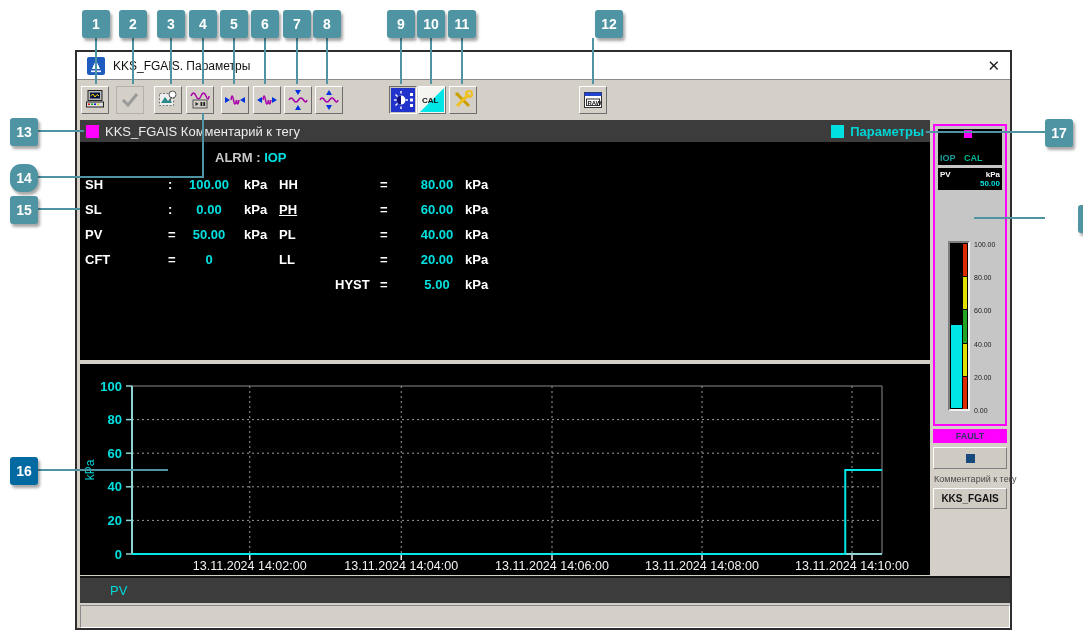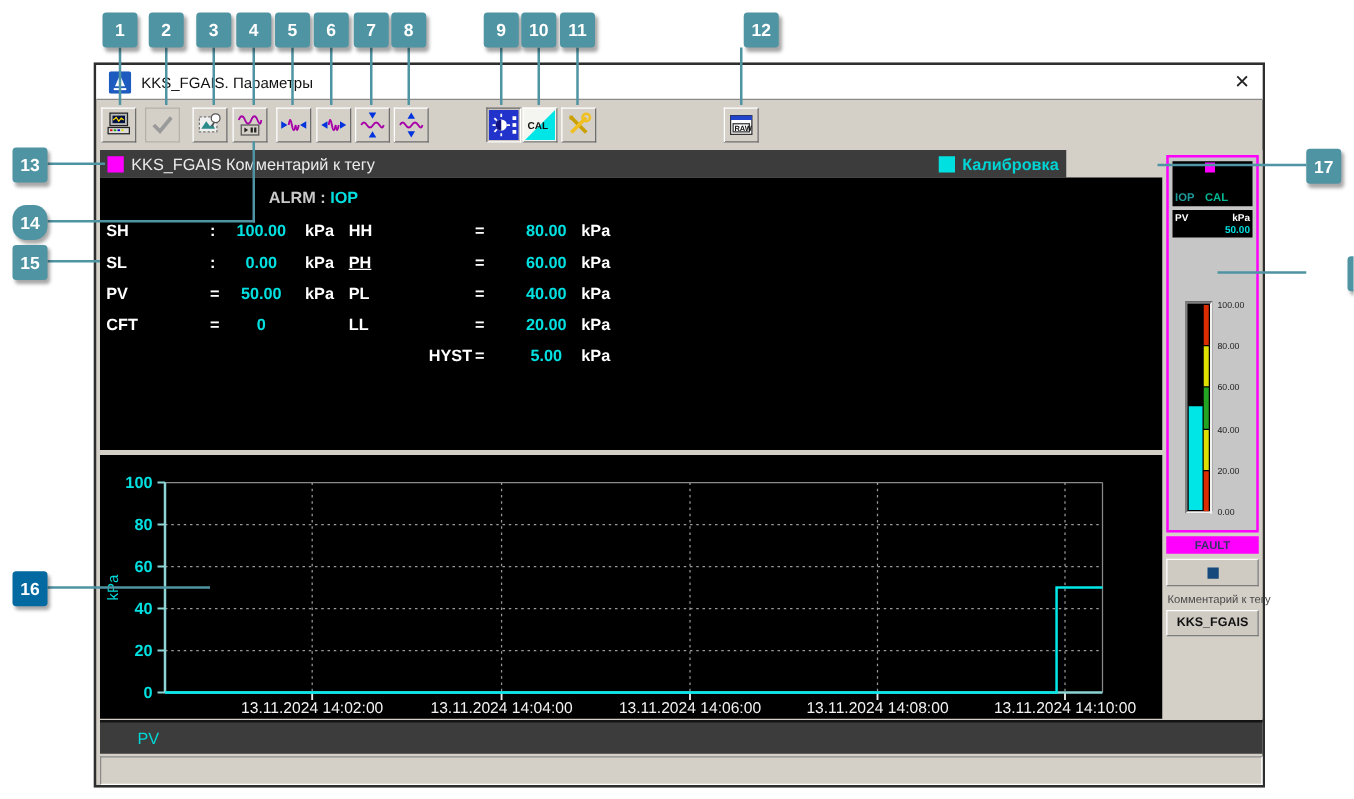--- a/index.html
+++ b/index.html
@@ -18,21 +18,21 @@
   
   .tbtn{position:absolute;top:34px;width:28px;height:28px;background:#d4d0c8;box-sizing:border-box;
         border-top:1px solid #fff;border-left:1px solid #fff;
         border-right:1px solid #6e6e6e;border-bottom:1px solid #6e6e6e;
         display:flex;align-items:center;justify-content:center;}
   .tbtn.flat{border:1px solid #b5b1a9;}
   .tbtn.pressed{border-top:1px solid #6e6e6e;border-left:1px solid #6e6e6e;
         border-right:1px solid #fff;border-bottom:1px solid #fff;background:#c9c5bd;}
 
   
-  .panel-header{position:absolute;left:3px;top:68px;width:773px;height:22px;background:#3c3c3c;
+  .panel-header{position:absolute;left:3px;top:68px;width:850px;height:22px;background:#3c3c3c;
                 color:#ececec;font-size:13px;display:flex;align-items:center;box-sizing:border-box;
                 padding:0 4px;}
   .sq{display:inline-block;width:13px;height:13px;margin:0 6px 0 2px;}
   .calib{margin-left:auto;display:flex;align-items:center;color:#00d4d4;font-weight:bold;
          font-size:13px;padding-right:2px;}
   .panel-params{position:absolute;left:3px;top:90px;width:850px;height:218px;background:#000;}
   .alarm-line{position:absolute;left:135px;top:8px;font-size:13px;font-weight:bold;color:#c9c9c9;}
   .alarm-line .av{color:#00e0e0;}
   .pgroup{position:absolute;top:35px;}
   .prow{position:relative;height:25px;font-size:13px;font-weight:bold;color:#fff;}
@@ -202,21 +202,21 @@
         <rect x="4.5" y="10" width="13" height="6.5" fill="none" stroke="#333"></rect>
         <text x="5.5" y="15.5" font-size="6" font-weight="bold" fill="#111" font-family="Liberation Sans, sans-serif">RAW</text>
       </svg>
     </div>
 
     <div class="panel-header">
       <span class="sq" style="background:#ff00ff"></span>
       <span>KKS_FGAIS Комментарий к тегу</span>
       <span class="calib">
         <span class="sq" style="background:#00e0e0"></span>
-        <span>Калибровка</span>
+        <span>Параметры</span>
       </span>
     </div>
 
     <div class="panel-params">
       <div class="alarm-line">
         <span>ALRM</span>
         <span> </span><span>:</span><span> </span>
         <span class="av">IOP</span>
       </div>
       <div class="pgroup" id="left-rows" style="left:5px;width:260px">
@@ -264,21 +264,21 @@
             <span class="pval" style="left: 118px; width: 80px;">40.00</span>
             <span class="punit" style="left: 186px;">kPa</span>
           </div>
           <div class="prow">
             <span class="plabel" style="left: 0px;">LL</span>
             <span class="psep" style="left: 101px;">=</span>
             <span class="pval" style="left: 118px; width: 80px;">20.00</span>
             <span class="punit" style="left: 186px;">kPa</span>
           </div>
           <div class="prow">
-            <span class="plabel" style="left: 16px; padding-left: 48px;">HYST</span>
+            <span class="plabel" style="left: 8px; padding-left: 48px;">HYST</span>
             <span class="psep" style="left: 101px;">=</span>
             <span class="pval" style="left: 118px; width: 80px;">5.00</span>
             <span class="punit" style="left: 186px;">kPa</span>
           </div>
         </div>
     </div>
 
     <div class="panel-chart">
       <svg id="trend-svg" width="850" height="211">
           <line x1="52" y1="22" x2="802" y2="22" stroke="#8a8a8a" stroke-width="1"></line>

